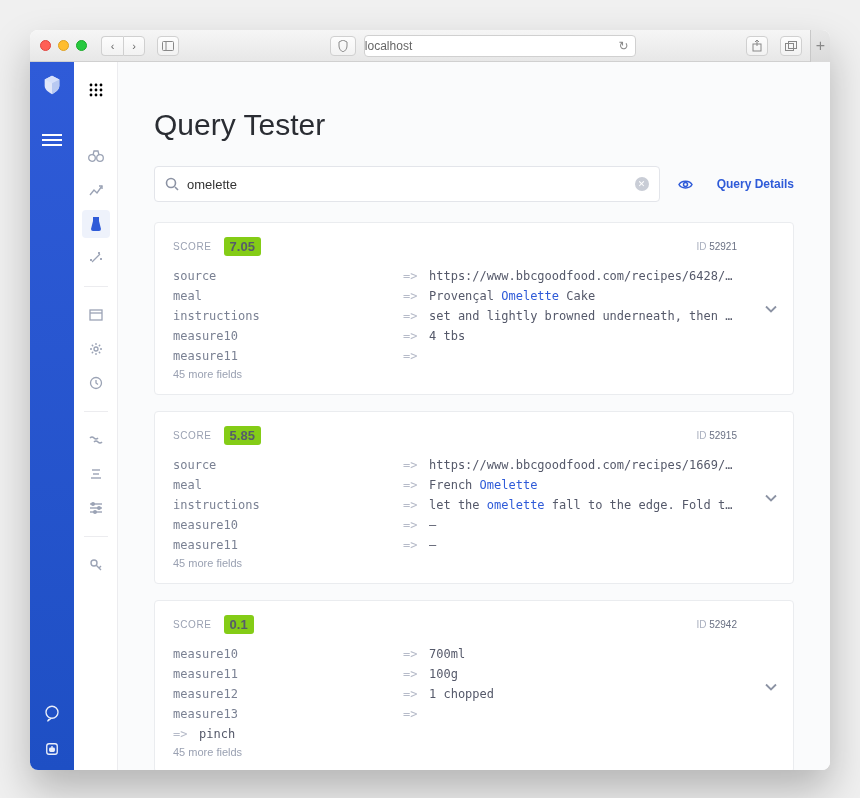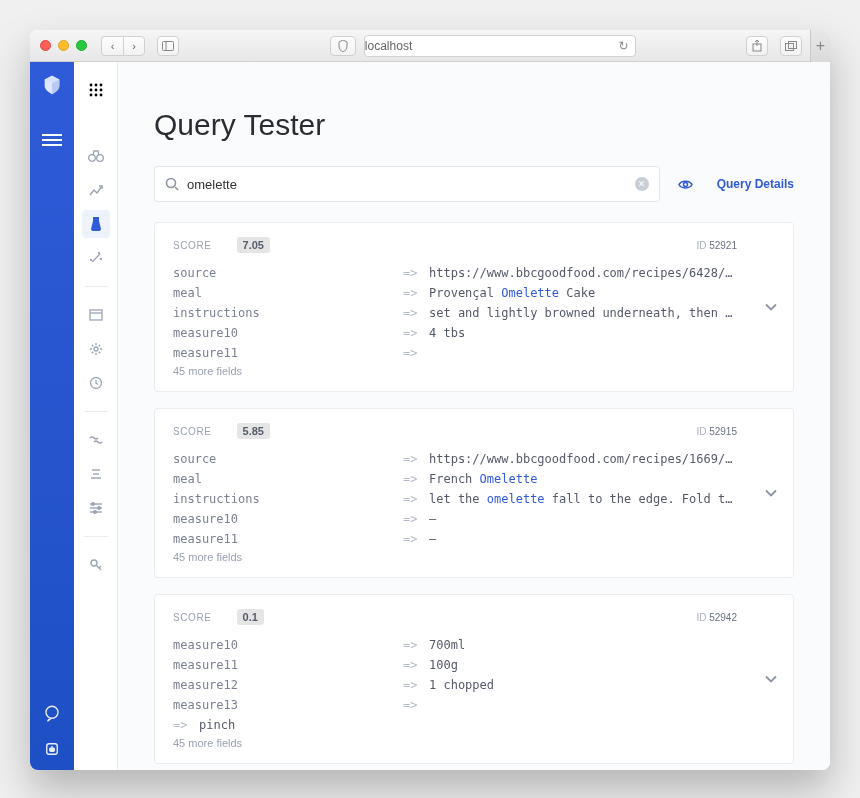--- a/index.html
+++ b/index.html
@@ -151,23 +151,23 @@
 
   .card {
     background:#fff;
     border:1px solid #eaecef;
     border-radius:4px;
     padding: 14px 56px 14px 18px;
     margin-bottom:16px;
     position:relative;
   }
   .card-top { display:flex; justify-content:space-between; align-items:center; margin-bottom:10px;}
-  .score { display:flex; align-items:center; gap:25px;}
+  .score { display:flex; align-items:center; gap:12px;}
   .score-label { font-size:10px; letter-spacing:0.6px; color:#9aa1b2; text-transform:uppercase;}
-  .score-badge { background:#e5e5e5; color:#565c6b; font-size:11px; font-weight:600; padding:2px 6px; border-radius:3px;}
+  .score-badge { background:#84cc16; color:#565c6b; font-size:13px; font-weight:600; padding:2px 6px; border-radius:3px;}
   .id { font-size:10px; color:#aab0bf;}
   .id .idn { color:#6a7184;}
   .expand {
     position:absolute; right:16px; top:50%; transform:translateY(-50%);
     color:#8c93a4; cursor:pointer;
   }
   .row { display:flex; align-items:flex-start; font-family: "SFMono-Regular", Consolas, monospace; font-size:12px; line-height:20px;}
   .k { width:230px; color:#7a8193; }
   .arr { width:26px; color:#b6bbc9;}
   .v { flex:1; color:#55596a; white-space:nowrap; overflow:hidden; text-overflow:ellipsis;}

